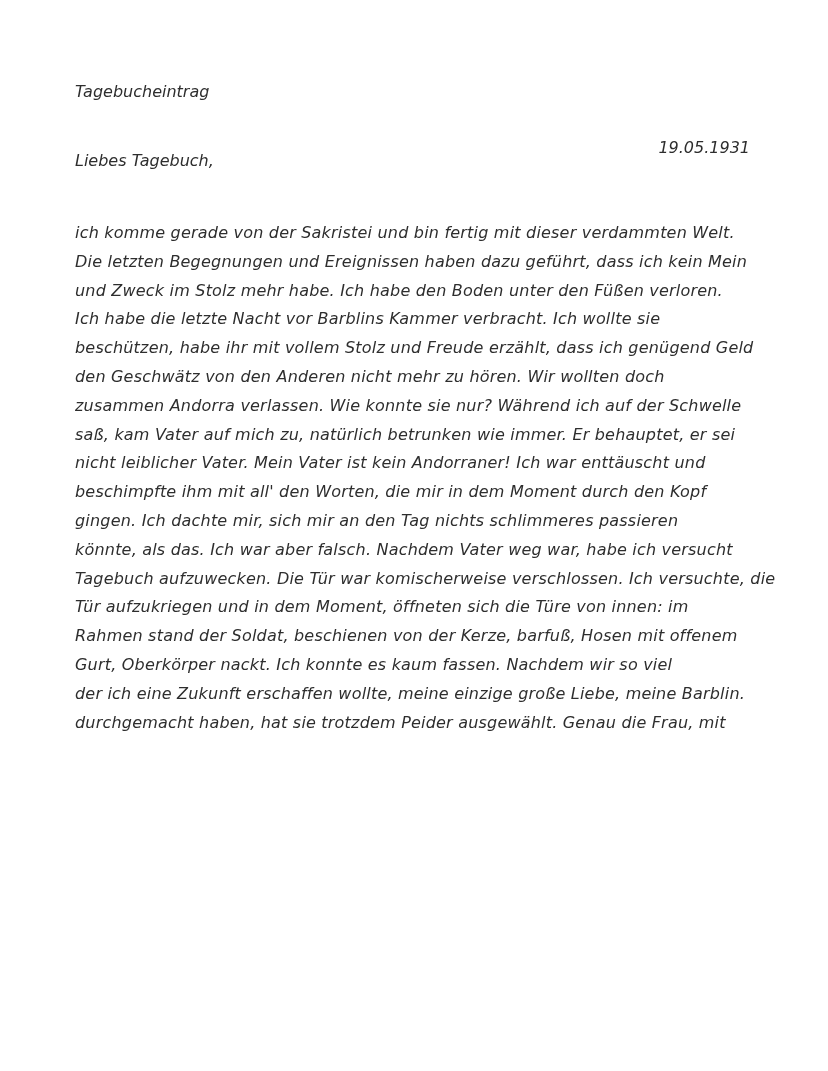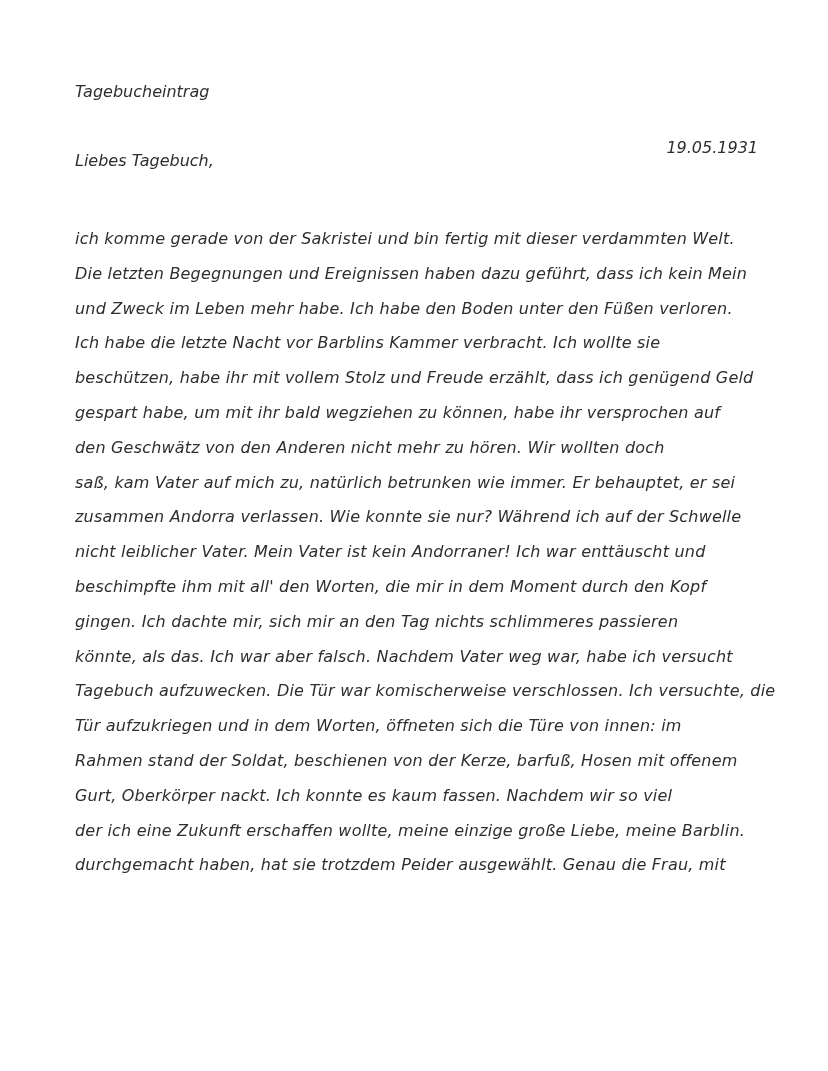--- a/index.html
+++ b/index.html
@@ -21,21 +21,21 @@
     position: absolute;
     top: 82px;
     left: 75px;
     font-size: 16px;
     line-height: 20px;
     white-space: nowrap;
   }
   .doc-date {
     position: absolute;
     top: 138px;
-    right: 70px;
+    right: 78px;
     font-size: 16px;
     line-height: 20px;
     text-align: center;
     white-space: nowrap;
     font-style: italic;
   }
   .doc-salutation {
     position: absolute;
     top: 151px;
     left: 75px;
@@ -47,47 +47,45 @@
     position: absolute;
     top: 219px;
     left: 75px;
     width: 678px;
     font-size: 16px;
   }
   .doc-body .line {
     line-height: 28.8px;
     white-space: nowrap;
     letter-spacing: 0.2px;
-    margin-top: 6px;
   }
 </style>
 </head>
 <body>
 
 <div class="page">
   <div class="doc-title">Tagebucheintrag</div>
 
   <div class="doc-date">19.05.1931</div>
 
   <div class="doc-salutation">Liebes Tagebuch,</div>
 
   <div class="doc-body">
       <div class="line">ich komme gerade von der Sakristei und bin fertig mit dieser verdammten Welt.</div>
       <div class="line">Die letzten Begegnungen und Ereignissen haben dazu geführt, dass ich kein Mein</div>
-      <div class="line">und Zweck im Leben mehr habe. Ich habe den Boden unter den Füßen verloren.</div>
+      <div class="line">und Zweck im Stolz mehr habe. Ich habe den Boden unter den Füßen verloren.</div>
       <div class="line">Ich habe die letzte Nacht vor Barblins Kammer verbracht. Ich wollte sie</div>
       <div class="line">beschützen, habe ihr mit vollem Stolz und Freude erzählt, dass ich genügend Geld</div>
-      <div class="line">gespart habe, um mit ihr bald wegziehen zu können, habe ihr versprochen auf</div>
       <div class="line">den Geschwätz von den Anderen nicht mehr zu hören. Wir wollten doch</div>
+      <div class="line">zusammen Andorra verlassen. Wie konnte sie nur? Während ich auf der Schwelle</div>
       <div class="line">saß, kam Vater auf mich zu, natürlich betrunken wie immer. Er behauptet, er sei</div>
-      <div class="line">zusammen Andorra verlassen. Wie konnte sie nur? Während ich auf der Schwelle</div>
       <div class="line">nicht leiblicher Vater. Mein Vater ist kein Andorraner! Ich war enttäuscht und</div>
       <div class="line">beschimpfte ihm mit all' den Worten, die mir in dem Moment durch den Kopf</div>
       <div class="line">gingen. Ich dachte mir, sich mir an den Tag nichts schlimmeres passieren</div>
       <div class="line">könnte, als das. Ich war aber falsch. Nachdem Vater weg war, habe ich versucht</div>
       <div class="line">Tagebuch aufzuwecken. Die Tür war komischerweise verschlossen. Ich versuchte, die</div>
-      <div class="line">Tür aufzukriegen und in dem Worten, öffneten sich die Türe von innen: im</div>
+      <div class="line">Tür aufzukriegen und in dem Moment, öffneten sich die Türe von innen: im</div>
       <div class="line">Rahmen stand der Soldat, beschienen von der Kerze, barfuß, Hosen mit offenem</div>
       <div class="line">Gurt, Oberkörper nackt. Ich konnte es kaum fassen. Nachdem wir so viel</div>
       <div class="line">der ich eine Zukunft erschaffen wollte, meine einzige große Liebe, meine Barblin.</div>
       <div class="line">durchgemacht haben, hat sie trotzdem Peider ausgewählt. Genau die Frau, mit</div>
     </div>
 </div>
 
 </body></html>

